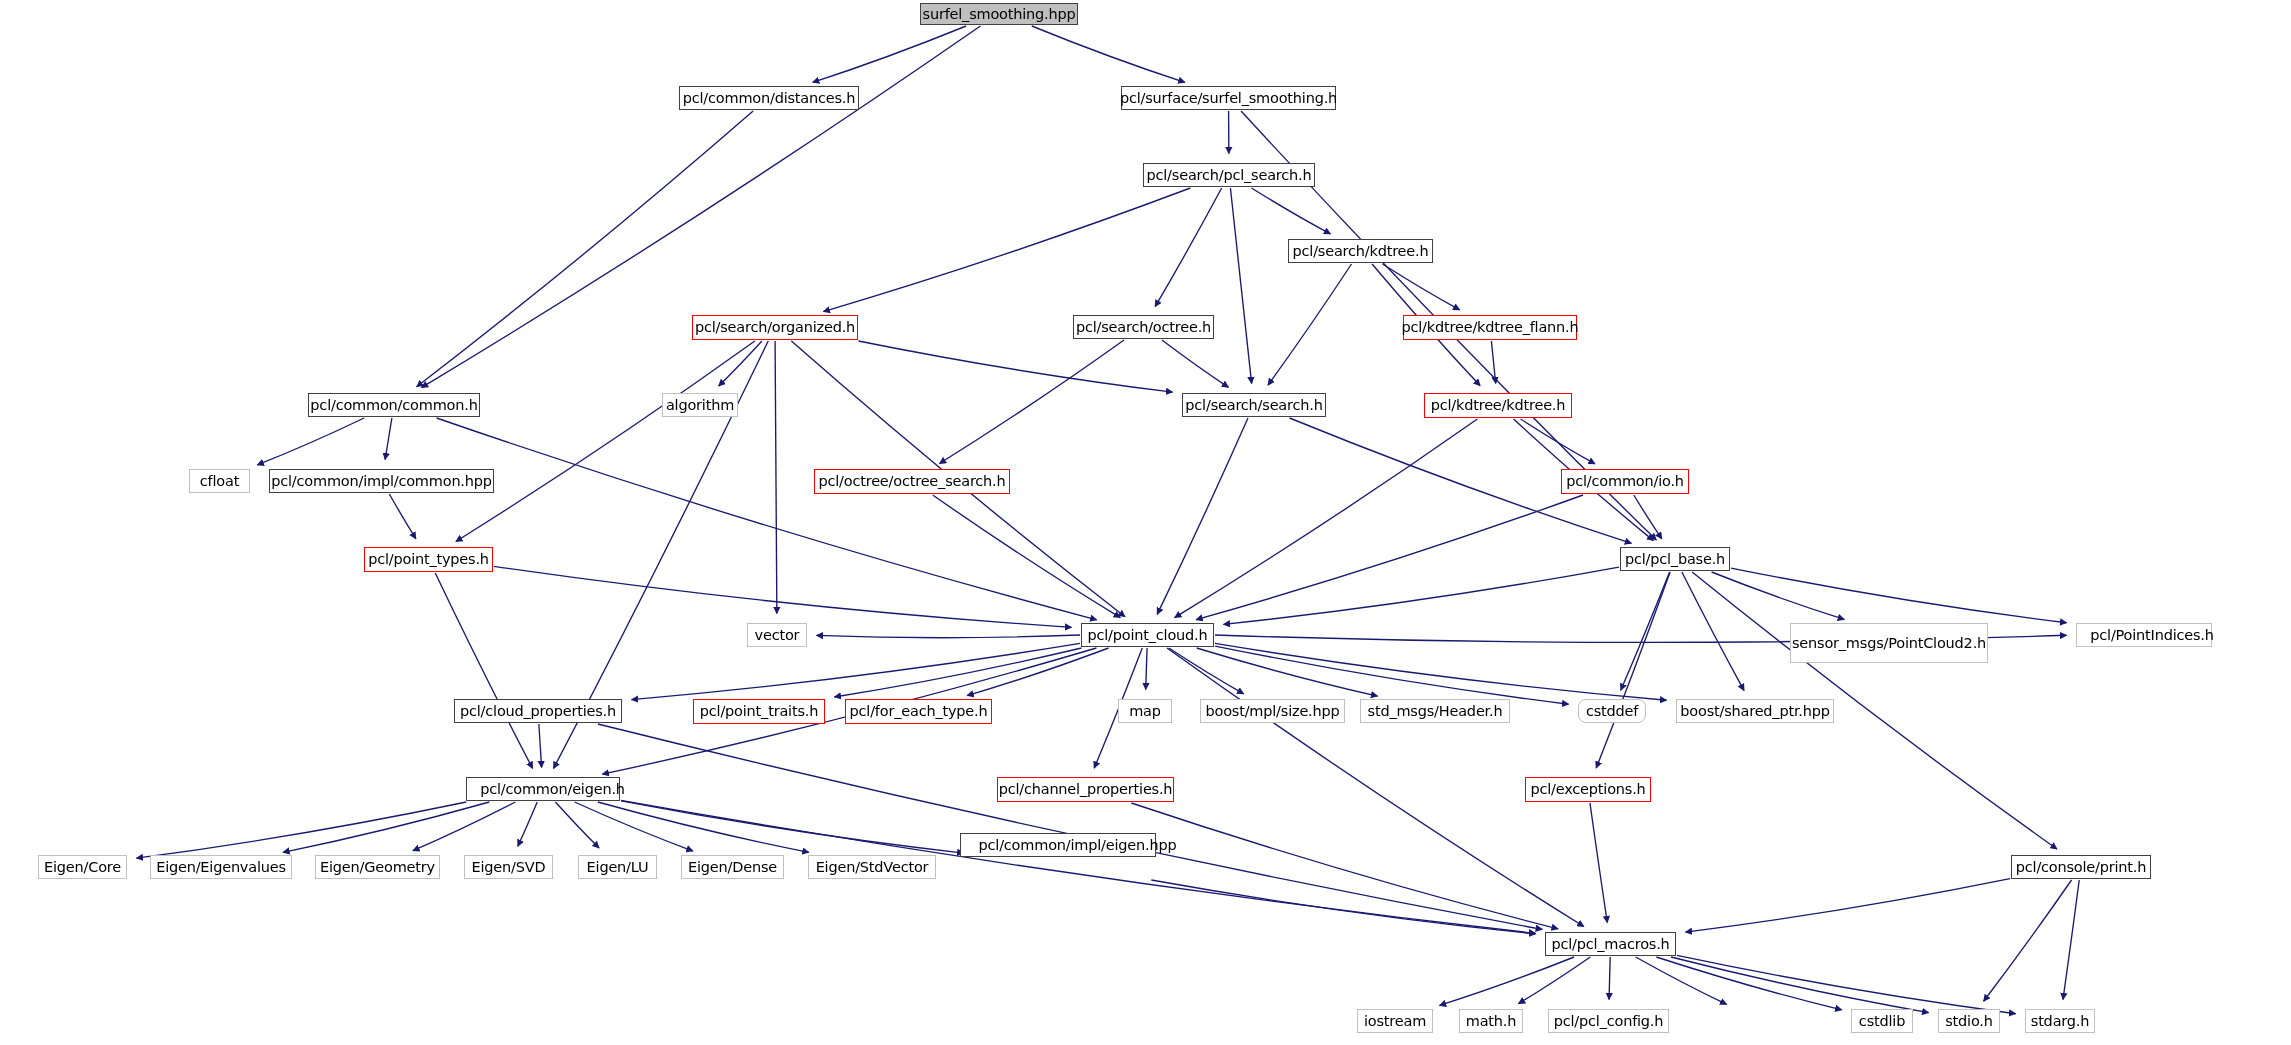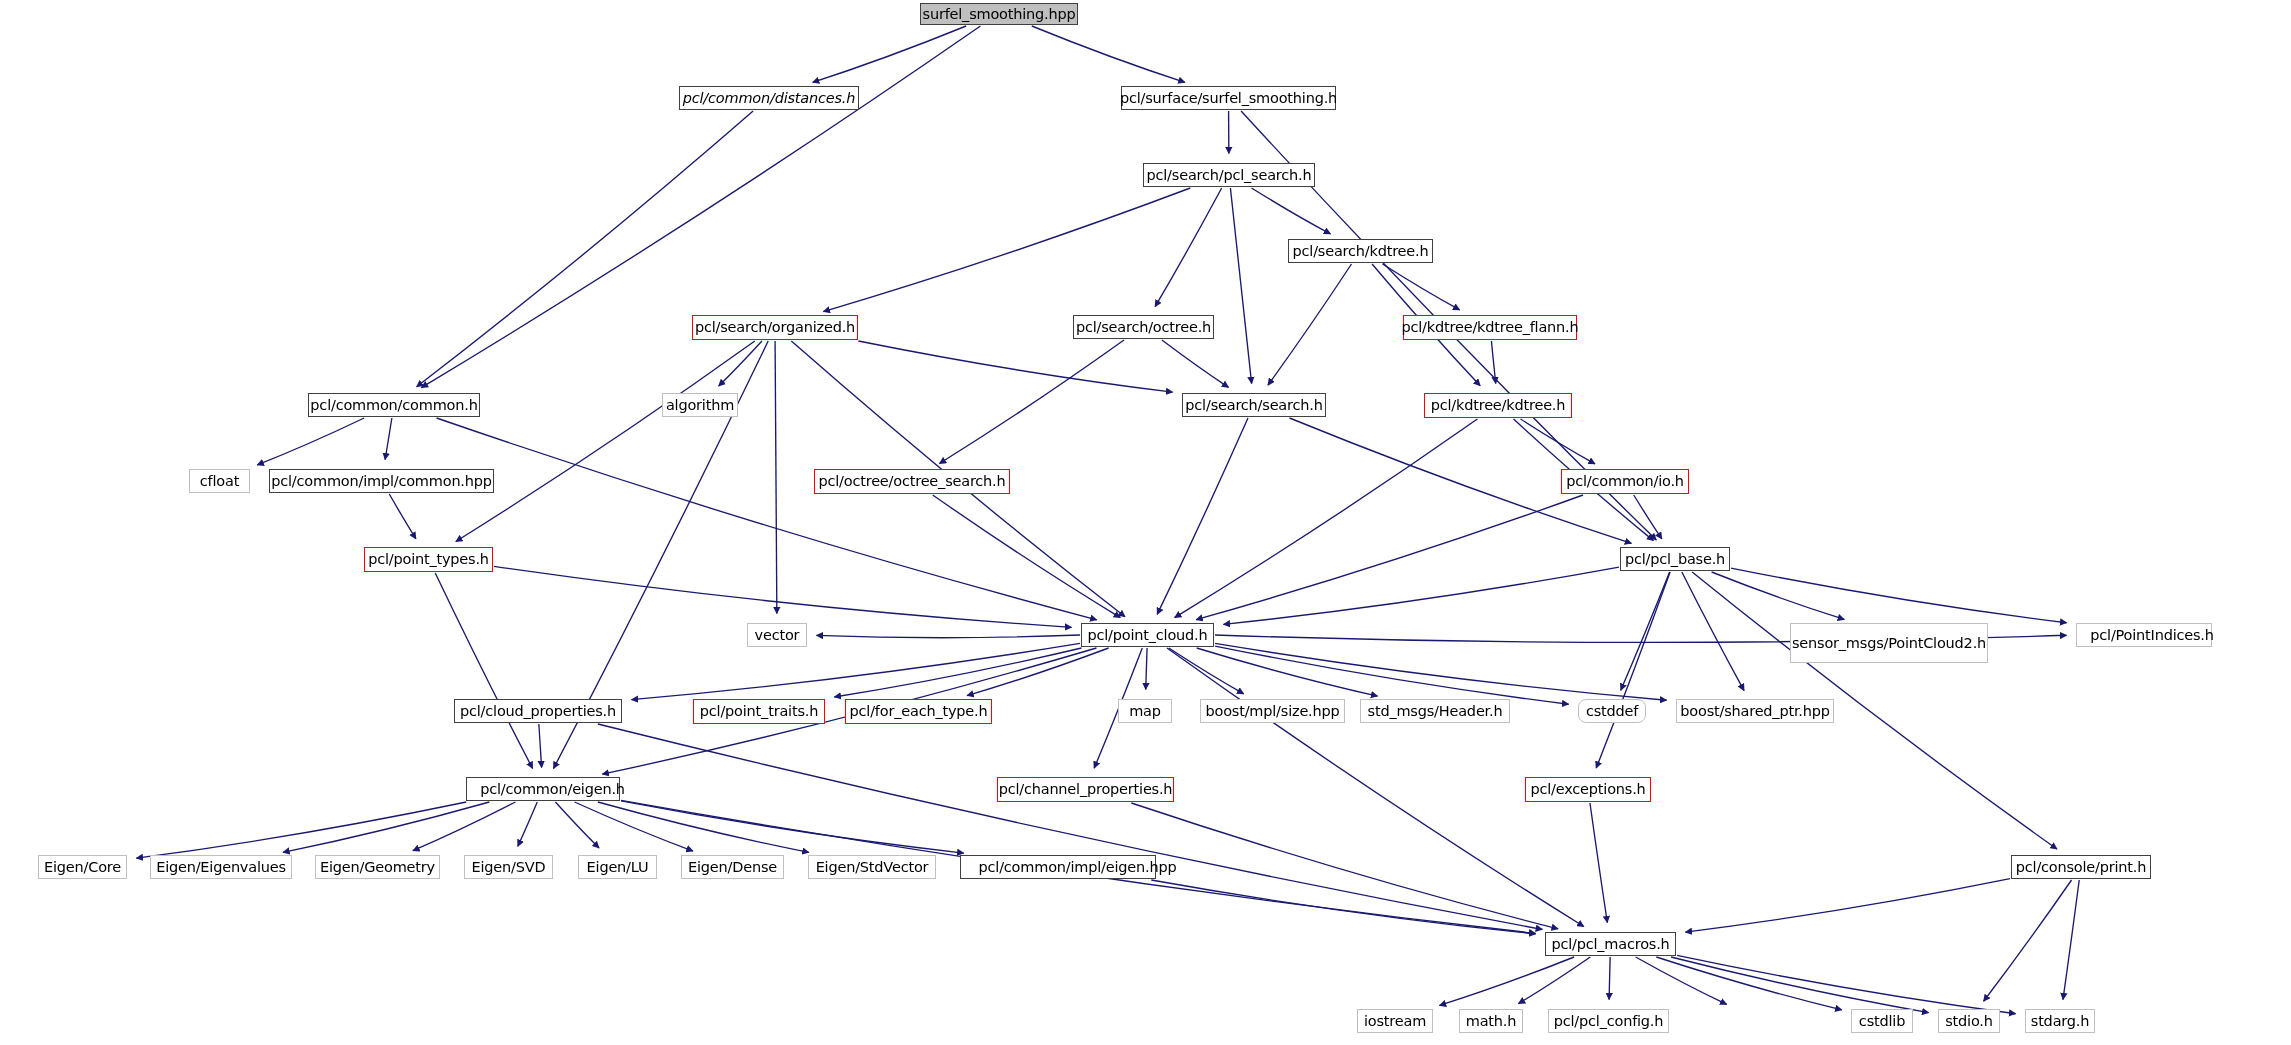--- a/index.html
+++ b/index.html
@@ -145,21 +145,21 @@
         <path d="M 1590.3246753246754 957 Q 1551.575265551498 983.7807692649872 1518.465664686502 1003.6295374934192" fill="none" stroke="#191970" stroke-width="1.35" marker-end="url(#arrow)"></path>
         <path d="M 1610.1623376623377 957 Q 1609.5254914025622 982.5006621143523 1609.066861276569 999.5030906885854" fill="none" stroke="#191970" stroke-width="1.35" marker-end="url(#arrow)"></path>
         <path d="M 1635.655844155844 957 Q 1684.1278276541864 984.1877101237174 1726.663900121454 1004.3580675412766" fill="none" stroke="#191970" stroke-width="1.35" marker-end="url(#arrow)"></path>
         <path d="M 1656.3376623376623 957 Q 1752.1516516781548 988.0487952410422 1841.7422762485762 1009.9095497721911" fill="none" stroke="#191970" stroke-width="1.35" marker-end="url(#arrow)"></path>
         <path d="M 1671.025974025974 957 Q 1802.937814225177 990.5692957969936 1928.6282688503893 1012.6558237120788" fill="none" stroke="#191970" stroke-width="1.35" marker-end="url(#arrow)"></path>
         <path d="M 1677 955.3915461624026 Q 1849.3721770443951 991.6961966437663 2015.573638000201 1013.716714581699" fill="none" stroke="#191970" stroke-width="1.35" marker-end="url(#arrow)"></path>
       </g>
   </svg>
   <div id="node-layer">
       <div class="node root" style="left: 920px; top: 3px; width: 158px; height: 22px;">surfel_smoothing.hpp</div>
-      <div class="node doc" style="left: 679px; top: 86px; width: 180px; height: 24px; font-style: italic;">pcl/common/distances.h</div>
+      <div class="node doc" style="left: 679px; top: 86px; width: 180px; height: 24px;">pcl/common/distances.h</div>
       <div class="node doc" style="left: 1121px; top: 86px; width: 215px; height: 24px;">pcl/surface/surfel_smoothing.h</div>
       <div class="node doc" style="left: 1143px; top: 163px; width: 172px; height: 24px;">pcl/search/pcl_search.h</div>
       <div class="node doc" style="left: 1288px; top: 239px; width: 145px; height: 24px;">pcl/search/kdtree.h</div>
       <div class="node red" style="left: 692px; top: 315px; width: 166px; height: 25px;">pcl/search/organized.h</div>
       <div class="node doc" style="left: 1073px; top: 315px; width: 141px; height: 24px;">pcl/search/octree.h</div>
       <div class="node red" style="left: 1403px; top: 315px; width: 174px; height: 25px;">pcl/kdtree/kdtree_flann.h</div>
       <div class="node sys" style="left: 662px; top: 393px; width: 76px; height: 24px;">algorithm</div>
       <div class="node doc" style="left: 1182px; top: 393px; width: 144px; height: 24px;">pcl/search/search.h</div>
       <div class="node red" style="left: 1424px; top: 393px; width: 148px; height: 25px;">pcl/kdtree/kdtree.h</div>
       <div class="node doc" style="left: 308px; top: 393px; width: 172px; height: 24px;">pcl/common/common.h</div>
@@ -184,21 +184,21 @@
       <div class="node doc" style="left: 466px; top: 777px; width: 154px; height: 24px; padding-left: 24px;">pcl/common/eigen.h</div>
       <div class="node red" style="left: 997px; top: 777px; width: 177px; height: 25px;">pcl/channel_properties.h</div>
       <div class="node red" style="left: 1525px; top: 777px; width: 126px; height: 25px;">pcl/exceptions.h</div>
       <div class="node sys" style="left: 38px; top: 855px; width: 89px; height: 24px;">Eigen/Core</div>
       <div class="node sys" style="left: 150px; top: 855px; width: 142px; height: 24px;">Eigen/Eigenvalues</div>
       <div class="node sys" style="left: 315px; top: 855px; width: 125px; height: 24px;">Eigen/Geometry</div>
       <div class="node sys" style="left: 464px; top: 855px; width: 89px; height: 24px;">Eigen/SVD</div>
       <div class="node sys" style="left: 578px; top: 855px; width: 79px; height: 24px;">Eigen/LU</div>
       <div class="node sys" style="left: 681px; top: 855px; width: 103px; height: 24px;">Eigen/Dense</div>
       <div class="node sys" style="left: 808px; top: 855px; width: 128px; height: 24px;">Eigen/StdVector</div>
-      <div class="node doc" style="left: 960px; top: 855px; width: 196px; height: 24px; padding-left: 44px;">pcl/common/impl/eigen.hpp</div>
+      <div class="node doc" style="left: 960px; top: 833px; width: 196px; height: 24px; padding-left: 44px;">pcl/common/impl/eigen.hpp</div>
       <div class="node doc" style="left: 2011px; top: 855px; width: 140px; height: 24px;">pcl/console/print.h</div>
       <div class="node doc" style="left: 1545px; top: 932px; width: 131px; height: 24px;">pcl/pcl_macros.h</div>
       <div class="node sys" style="left: 1357px; top: 1009px; width: 76px; height: 24px;">iostream</div>
       <div class="node sys" style="left: 1459px; top: 1009px; width: 64px; height: 24px;">math.h</div>
       <div class="node sys" style="left: 1548px; top: 1009px; width: 121px; height: 24px;">pcl/pcl_config.h</div>
       <div class="node sys" style="left: 1694px; top: 1066px; width: 131px; height: 24px;">boost/cstdint.hpp</div>
       <div class="node sys" style="left: 1851px; top: 1009px; width: 62px; height: 24px;">cstdlib</div>
       <div class="node sys" style="left: 1938px; top: 1009px; width: 62px; height: 24px;">stdio.h</div>
       <div class="node sys" style="left: 2025px; top: 1009px; width: 70px; height: 24px;">stdarg.h</div>
     </div>

